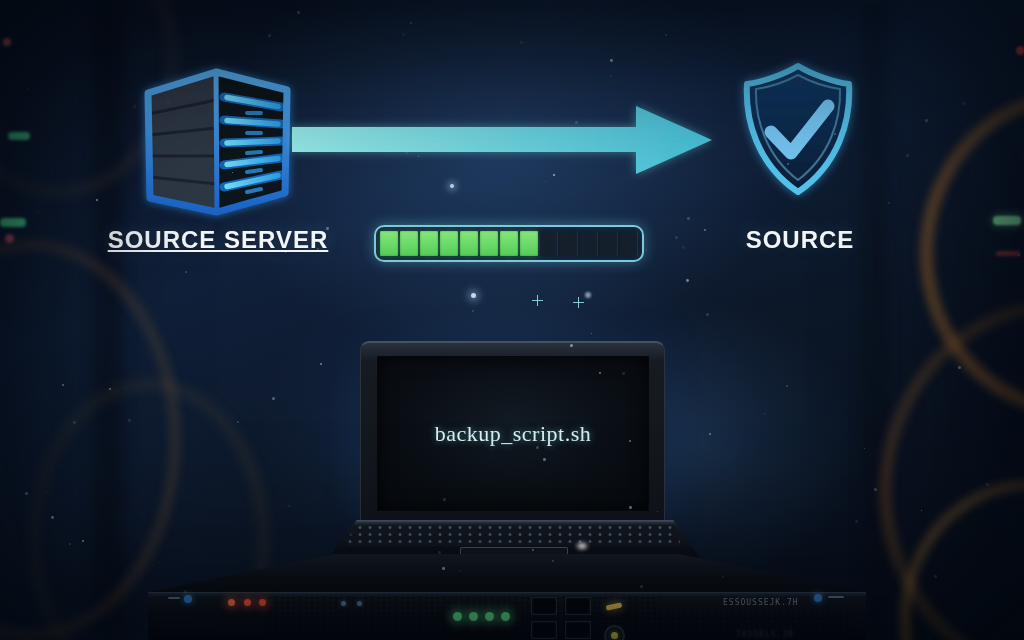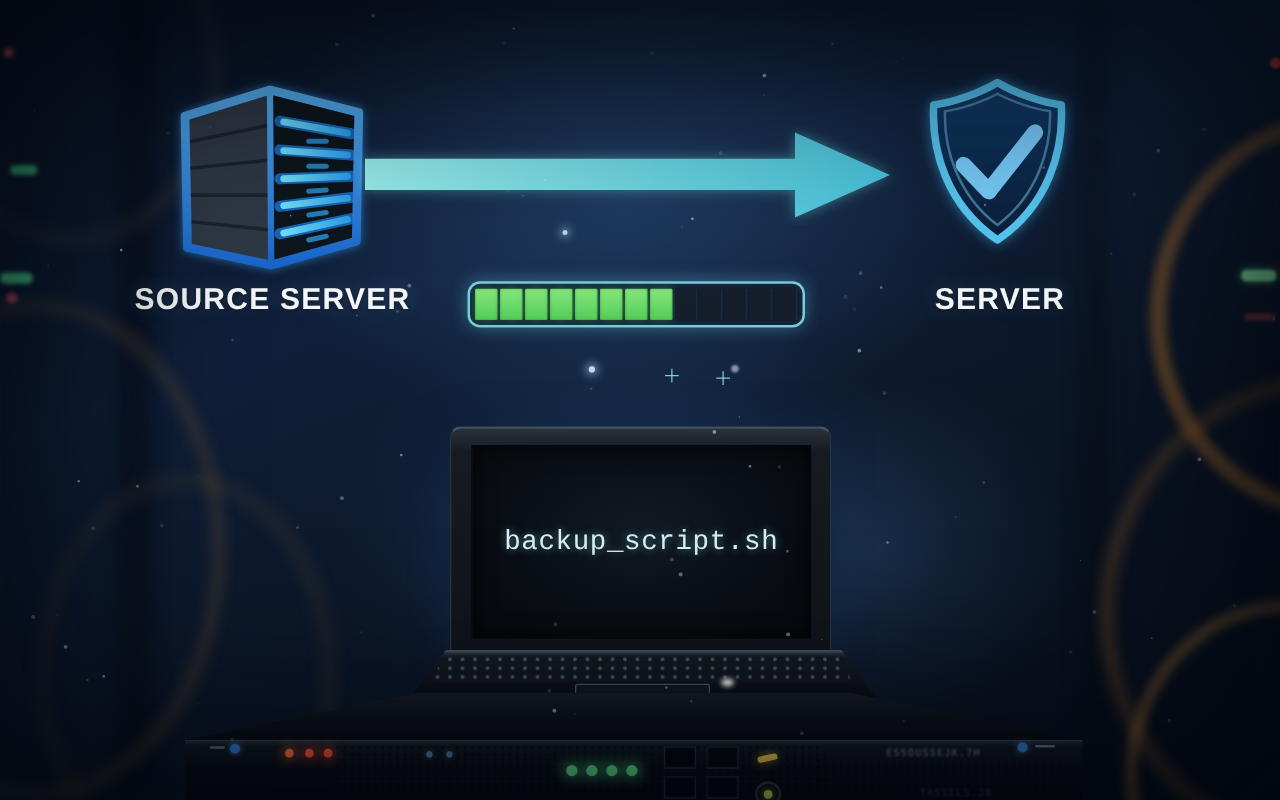--- a/index.html
+++ b/index.html
@@ -34,21 +34,21 @@
   
   .halo{position:absolute;border-radius:50%;pointer-events:none;}
   .lid{position:absolute;left:360px;top:341px;width:303px;height:184px;
     background:linear-gradient(180deg,#29313b 0%,#161b22 10%,#10141a 100%);
     border-radius:9px 9px 3px 3px;border:1px solid #2b333d;border-top:2px solid #47525f;
     box-shadow:0 0 30px rgba(15,35,65,.7);}
   .screen{position:absolute;left:377px;top:356px;width:270px;height:153px;
     background:radial-gradient(ellipse at 50% 45%, #121a23 0%, #0a0f15 55%, #070a0f 100%);
     border:1px solid #05080c;box-shadow:inset 0 0 18px rgba(0,0,0,.8);
     display:flex;align-items:center;justify-content:center;}
-  .screen-text{font-family:Liberation Mono, monospace;font-size:22px;color:#d9eef1;
+  .screen-text{font-family:Liberation Serif, serif;font-size:22px;color:#d9eef1;
     letter-spacing:.5px;text-shadow:0 0 7px rgba(120,220,230,.55);}
   .base{position:absolute;left:315px;top:520px;width:398px;height:42px;
     clip-path:polygon(10.5% 0,90% 0,97.5% 100%,2.5% 100%);
     background:linear-gradient(180deg,#2b333d 0%,#171d25 16%,#0c1016 70%,#080b10 100%);
     box-shadow:inset 0 2px 2px rgba(160,190,220,.25);}
   .keyboard{position:absolute;left:8%;right:8%;top:5px;height:21px;
     clip-path:polygon(2% 0,98% 0,100% 100%,0 100%);
     background-color:#131920;
     background-image:radial-gradient(circle at 3px 2.5px, rgba(130,165,195,.55) 1px, rgba(130,165,195,0) 1.9px);
     background-size:10px 7px;opacity:.85;}
@@ -153,21 +153,21 @@
             <line x1="112" y1="78" x2="126" y2="78"></line>
           <line x1="112" y1="98" x2="126" y2="97"></line>
             <line x1="112" y1="117" x2="126" y2="115"></line>
           <line x1="112" y1="137" x2="126" y2="134"></line>
         </g>
       </g>
       <polygon points="13,38 81,17 152,35 150,138 82,157 15,143" fill="none" stroke="url(#edgeGrad)" stroke-width="7" stroke-linejoin="round"></polygon>
       <line x1="81" y1="17" x2="82" y2="157" stroke="url(#edgeGrad)" stroke-width="5"></line>
     </g>
   </svg>
-  <div class="biglabel" style="left:98px;top:226px;width:240px;">SOURCE SERVER</div>
+  <div class="biglabel" style="left:98px;top:226px;width:240px;text-decoration:underline;">SOURCE SERVER</div>
 
   <svg style="position:absolute;left:285px;top:100px;" width="435" height="80" viewBox="0 0 435 80">
     <defs>
       <linearGradient id="arrowGrad" x1="0" y1="0" x2="1" y2="0">
         <stop offset="0" stop-color="#96ebe9"></stop>
           <stop offset="1" stop-color="#48c2da"></stop>
       </linearGradient>
       <filter id="glowA" x="-20%" y="-30%" width="140%" height="160%">
         <feDropShadow dx="0" dy="0" stdDeviation="5" flood-color="#6fe0e0" flood-opacity="0.45"></feDropShadow>
       </filter>
@@ -202,21 +202,21 @@
       <filter id="glowS" x="-30%" y="-30%" width="160%" height="160%">
         <feDropShadow dx="0" dy="0" stdDeviation="5" flood-color="#3fa8e0" flood-opacity="0.65"></feDropShadow>
       </filter>
     </defs>
     <g filter="url(#glowS)">
       <path d="M73,8 C60,16 38,24 22,26 C20,62 32,106 73,134 C114,106 126,62 124,26 C108,24 86,16 73,8 Z" fill="url(#shieldFill)" stroke="#55c4ee" stroke-width="6" stroke-linejoin="round"></path>
       <path d="M73,17 C62,23 45,29 31,31 C30,61 41,98 73,122 C105,98 116,61 115,31 C101,29 84,23 73,17 Z" fill="none" stroke="rgba(120,200,240,.5)" stroke-width="2"></path>
       <path d="M46,74 L66,95 L103,48" fill="none" stroke="#74c8f6" stroke-width="13" stroke-linecap="round" stroke-linejoin="round"></path>
     </g>
   </svg>
-  <div class="biglabel" style="left:720px;top:226px;width:160px;">SERVER</div>
+  <div class="biglabel" style="left:720px;top:226px;width:160px;">SOURCE</div>
 
   <div class="halo" style="left:312px;top:300px;width:400px;height:280px;background:radial-gradient(ellipse, rgba(60,120,190,.28), rgba(60,120,190,0) 70%);"></div>
   <div class="lid"></div>
   <div class="screen">
     <span class="screen-text">backup_script.sh</span>
   </div>
   <div class="base">
     <div class="keyboard"></div>
     <div class="trackpad"></div>
     <div class="glint" style="left:262px;top:23px;width:10px;height:6px;"></div>
@@ -243,21 +243,21 @@
     <div class="port-grid">
       <div class="port"></div>
       <div class="port"></div>
       <div class="port"></div>
       <div class="port"></div>
     </div>
     <div class="ledbar" style="left:458px;top:11px;width:16px;height:5px;background:#edc44e;transform:rotate(-12deg);box-shadow:0 0 8px rgba(235,195,80,.7);"></div>
     <div class="pwr">
         <div class="pwr-dot"></div>
       </div>
-    <div class="rack-label" style="left:561px;top:5px;">ESSOUSSEJK.7H</div>
+    <div class="rack-label" style="left:575px;top:5px;">ESSOUSSEJK.7H</div>
     <div class="rack-label l2" style="left:588px;top:37px;">TASSELS.JB</div>
   </div>
 
   <div class="sparkle" style="left:537px;top:300px;"></div>
   <div class="sparkle" style="left:578px;top:302px;"></div>
   <div class="particle" style="left:471px;top:293px;width:5px;height:5px;opacity:.95;box-shadow:0 0 8px 2px rgba(180,220,255,.7);"></div>
   <div class="particle" style="left:450px;top:184px;width:4px;height:4px;opacity:.9;box-shadow:0 0 7px 2px rgba(180,220,255,.6);"></div>
   <div class="particle" style="left:585px;top:292px;width:6px;height:6px;opacity:.6;filter:blur(1px);"></div>
 
   <div id="particles">

